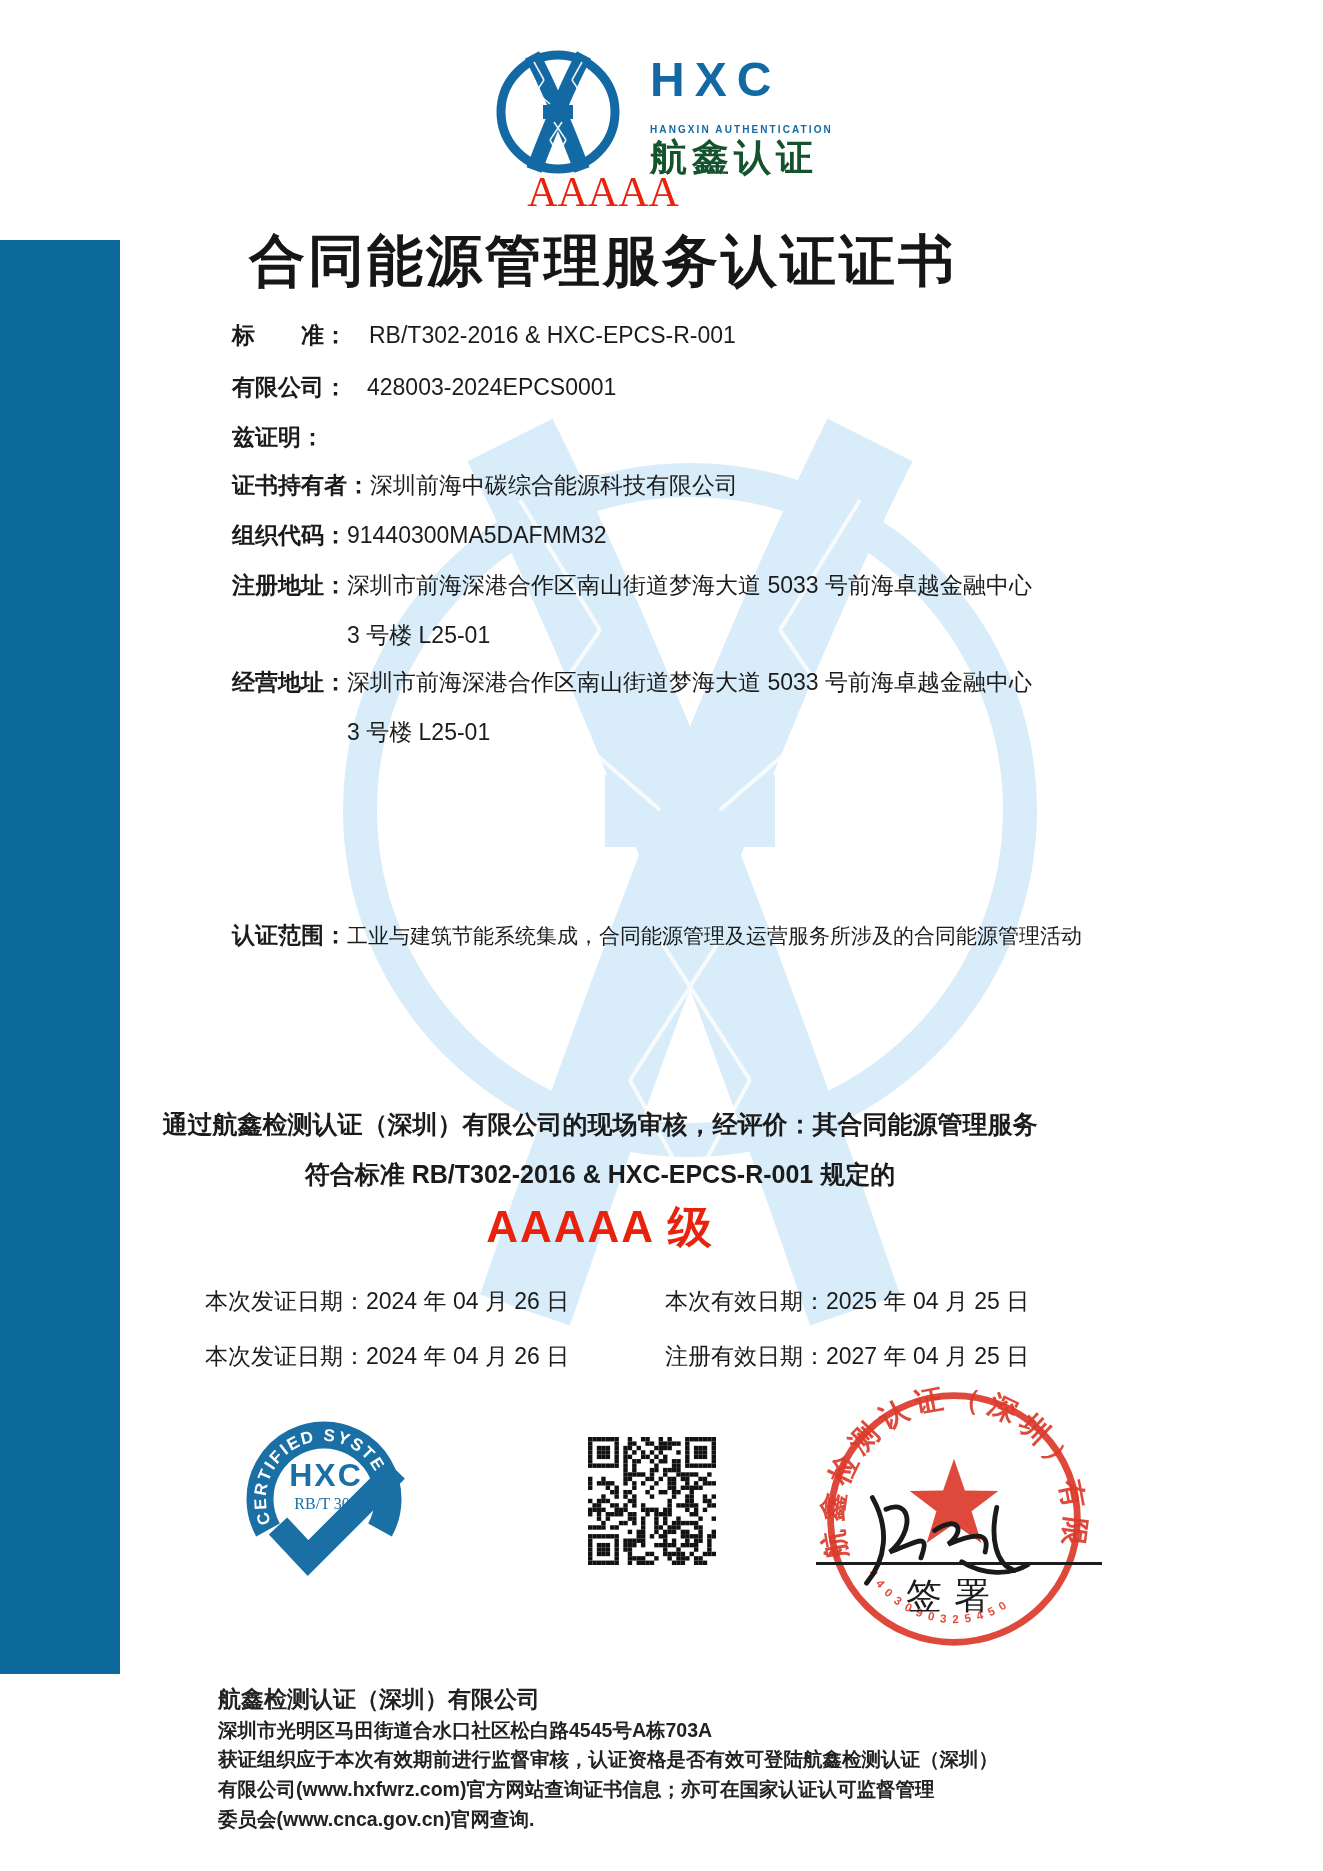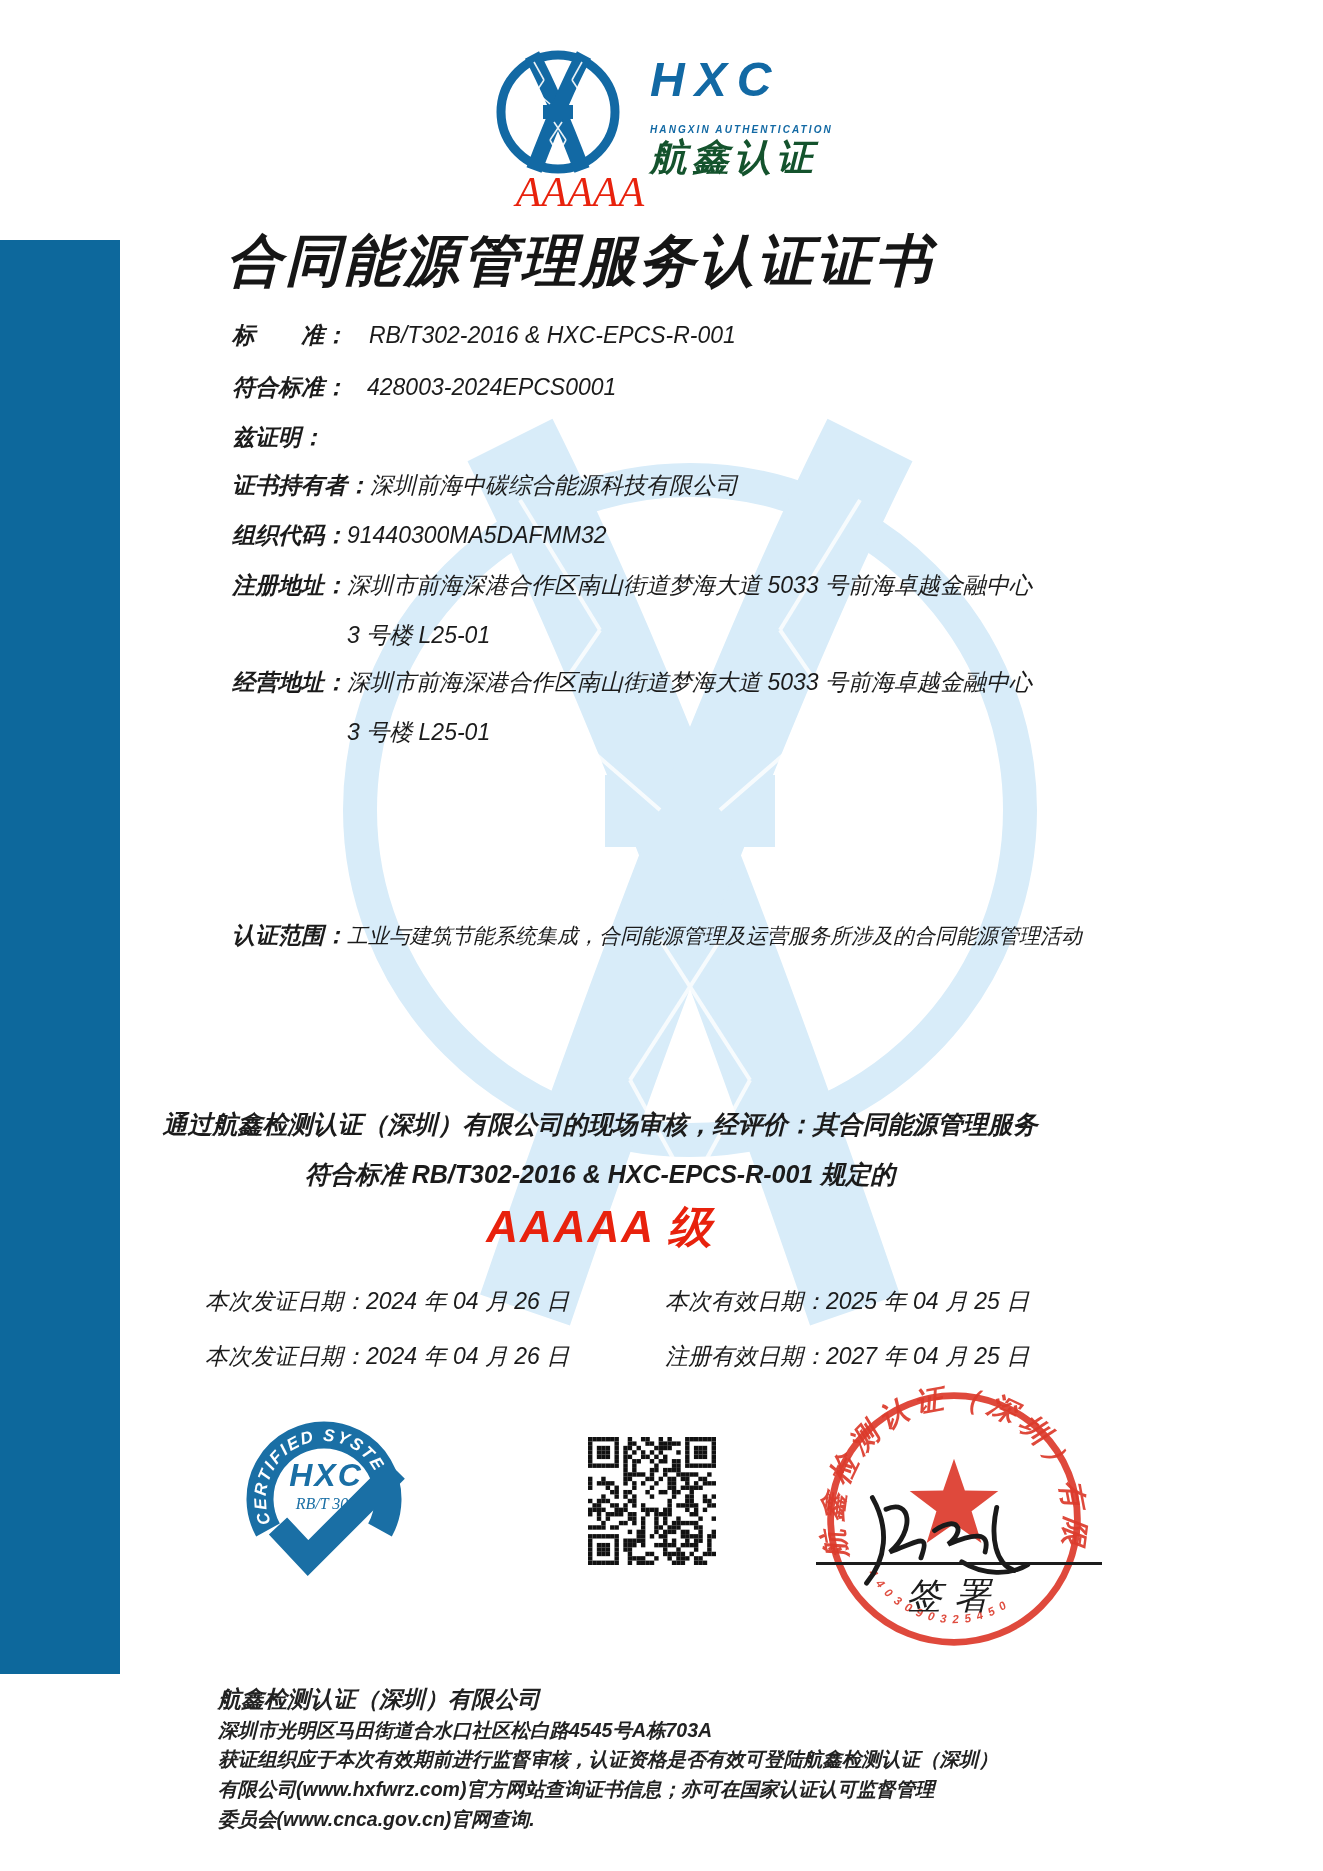--- a/index.html
+++ b/index.html
@@ -1,30 +1,30 @@
 <!DOCTYPE html>
 <html><head>
 <meta charset="utf-8">
 <style>
   html,body{margin:0;padding:0;background:#ffffff;}
   .page{position:relative;width:1320px;height:1871px;background:#fff;overflow:hidden;
-        font-family:"Liberation Sans", sans-serif;color:#1b1b1b;font-style:italic;}
+        font-family:"Liberation Sans", sans-serif;color:#1b1b1b;}
   .abs{position:absolute;}
   
   .blue-bar{left:0;top:240px;width:120px;height:1434px;background:#0d689c;}
   
   .watermark{left:190px;top:380px;width:1000px;height:1000px;pointer-events:none;}
   
   .logo-circle{left:492px;top:46px;width:132px;height:132px;}
   .logo-text{left:650px;top:56px;width:360px;line-height:1;}
   .logo-hxc{font-size:48px;font-weight:800;color:#1269a4;letter-spacing:10px;}
   .logo-sub{font-size:10px;font-weight:700;color:#1269a4;letter-spacing:2.1px;margin-top:21px;}
   .logo-cn{font-size:37px;font-weight:800;color:#14532d;letter-spacing:5px;margin-top:4px;}
   
-  .center-col{left:0;width:1160px;text-align:center;}
+  .center-col{left:0;width:1160px;text-align:center;padding-left:23px;}
   .rating-top{top:168px;font-family:"Liberation Serif", serif;font-size:42px;color:#e8220d;}
   .doc-title{top:224px;font-size:56px;font-weight:800;letter-spacing:3px;color:#161616;}
   
   .field{left:232px;font-size:23px;white-space:nowrap;}
   .field b{font-weight:800;}
   .addr2{left:347px;font-size:23px;}
   .scope-val{font-size:21px;}
   
   .statement{left:120px;width:960px;text-align:center;font-weight:800;}
   .st-line{font-size:25px;}
@@ -90,21 +90,21 @@
   </div>
 
   <div class="abs center-col rating-top">AAAAA</div>
 
   <div class="abs center-col doc-title">合同能源管理服务认证证书</div>
 
   <div class="abs field" style="top:320px">
     <b>标　　准：</b><span style="margin-left:22px">RB/T302-2016 &amp; HXC-EPCS-R-001</span>
   </div>
   <div class="abs field" style="top:372px">
-    <b>符合标准：</b><span style="margin-left:20px">428003-2024EPCS0001</span>
+    <b>有限公司：</b><span style="margin-left:20px">428003-2024EPCS0001</span>
   </div>
   <div class="abs field" style="top:422px">
     <b>兹证明：</b>
   </div>
   <div class="abs field" style="top:470px">
     <b>证书持有者：</b><span>深圳前海中碳综合能源科技有限公司</span>
   </div>
   <div class="abs field" style="top:520px">
     <b>组织代码：</b><span>91440300MA5DAFMM32</span>
   </div>

